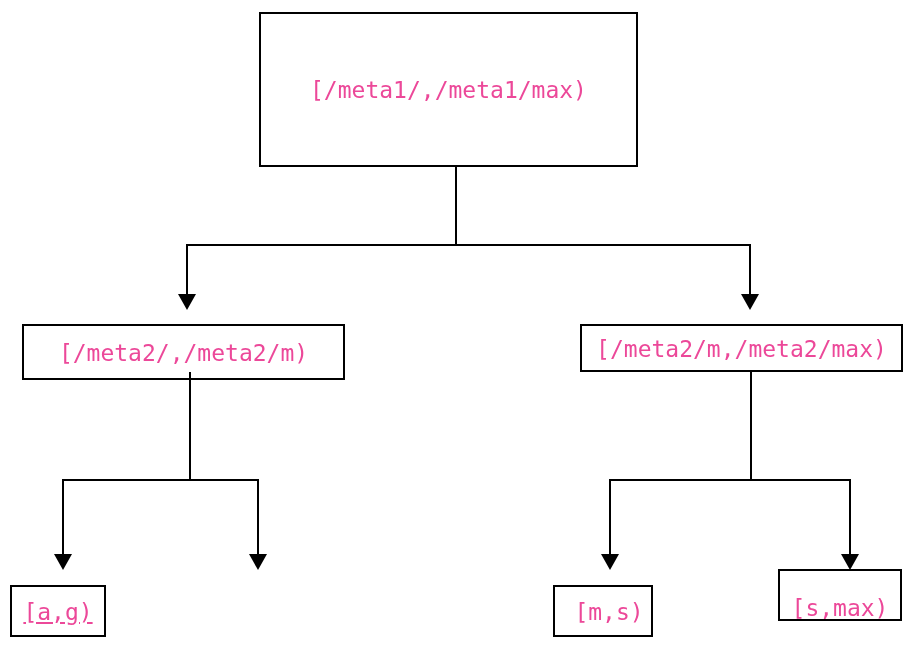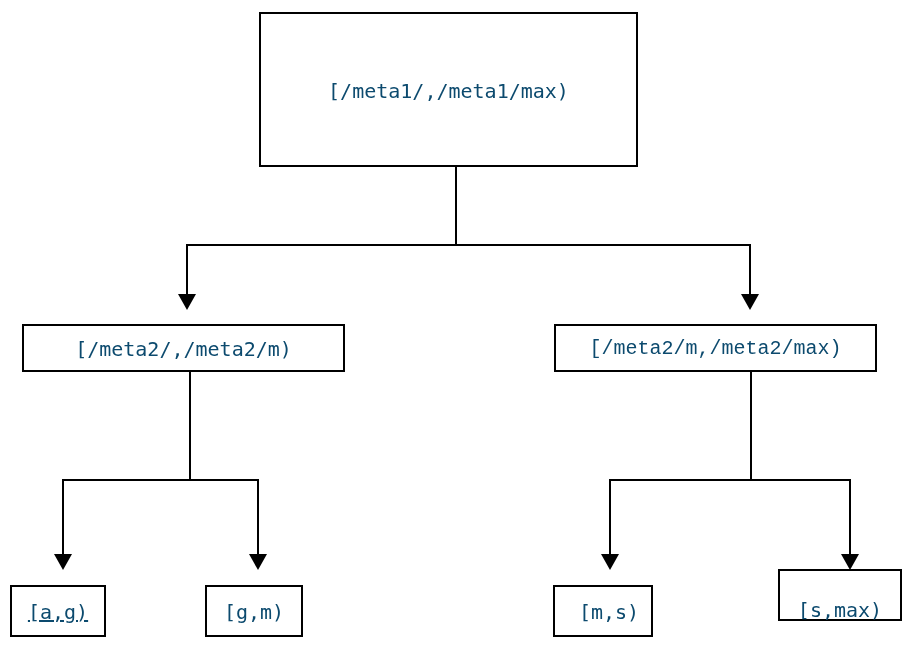--- a/index.html
+++ b/index.html
@@ -18,23 +18,23 @@
     overflow: hidden;
   }
   .node {
     position: absolute;
     box-sizing: border-box;
     border: 2px solid #000000;
     background: #ffffff;
     display: flex;
     align-items: center;
     justify-content: center;
-    color: #0c4a6e;
+    color: #ec4899;
     font-family: "DejaVu Sans Mono", monospace;
-    font-size: 20px;
+    font-size: 23px;
     line-height: 1;
     letter-spacing: 0;
     white-space: nowrap;
   }
   .node-label {
     display: block;
     transform: translateY(1px);
   }
   .edge-v {
     position: absolute;
@@ -67,25 +67,25 @@
   <div class="edge-v" style="left:455px; top:167px; height:79px;"></div>
 
   <div class="edge-h" style="left:186px; top:244px; width:565px;"></div>
 
   <div class="edge-v" style="left:186px; top:244px; height:50px;"></div>
   <div class="arrowhead" style="left:178px; top:294px;"></div>
 
   <div class="edge-v" style="left:749px; top:244px; height:50px;"></div>
   <div class="arrowhead" style="left:741px; top:294px;"></div>
 
-  <div class="node" style="left:22px; top:324px; width:323px; height:48px;">
+  <div class="node" style="left:22px; top:324px; width:323px; height:56px;">
     <span class="node-label">[/meta2/,/meta2/m)</span>
   </div>
 
-  <div class="node" style="left:554px; top:324px; width:323px; height:48px;font-family:Liberation Mono, monospace;">
+  <div class="node" style="left:580px; top:324px; width:323px; height:48px;">
     <span class="node-label">[/meta2/m,/meta2/max)</span>
   </div>
 
   <div class="edge-v" style="left:189px; top:372px; height:109px;"></div>
   <div class="edge-h" style="left:62px; top:479px; width:197px;"></div>
 
   <div class="edge-v" style="left:62px; top:479px; height:75px;"></div>
   <div class="arrowhead" style="left:54px; top:554px;"></div>
 
   <div class="edge-v" style="left:257px; top:479px; height:75px;"></div>
@@ -97,23 +97,20 @@
   <div class="edge-v" style="left:609px; top:479px; height:75px;"></div>
   <div class="arrowhead" style="left:601px; top:554px;"></div>
 
   <div class="edge-v" style="left:849px; top:479px; height:75px;"></div>
   <div class="arrowhead" style="left:841px; top:554px;"></div>
 
   <div class="node" style="left:10px; top:585px; width:96px; height:52px;text-decoration:underline;">
     <span class="node-label">[a,g)</span>
   </div>
 
-  <div class="node" style="left:205px; top:585px; width:98px; height:52px;">
-    <span class="node-label">[g,m)</span>
-  </div>
 
   <div class="node" style="left:553px; top:585px; width:100px; height:52px;padding-left:12px;">
     <span class="node-label">[m,s)</span>
   </div>
 
   <div class="node" style="left:778px; top:569px; width:124px; height:52px;align-items:flex-end;">
     <span class="node-label">[s,max)</span>
   </div>
 
 </div>

